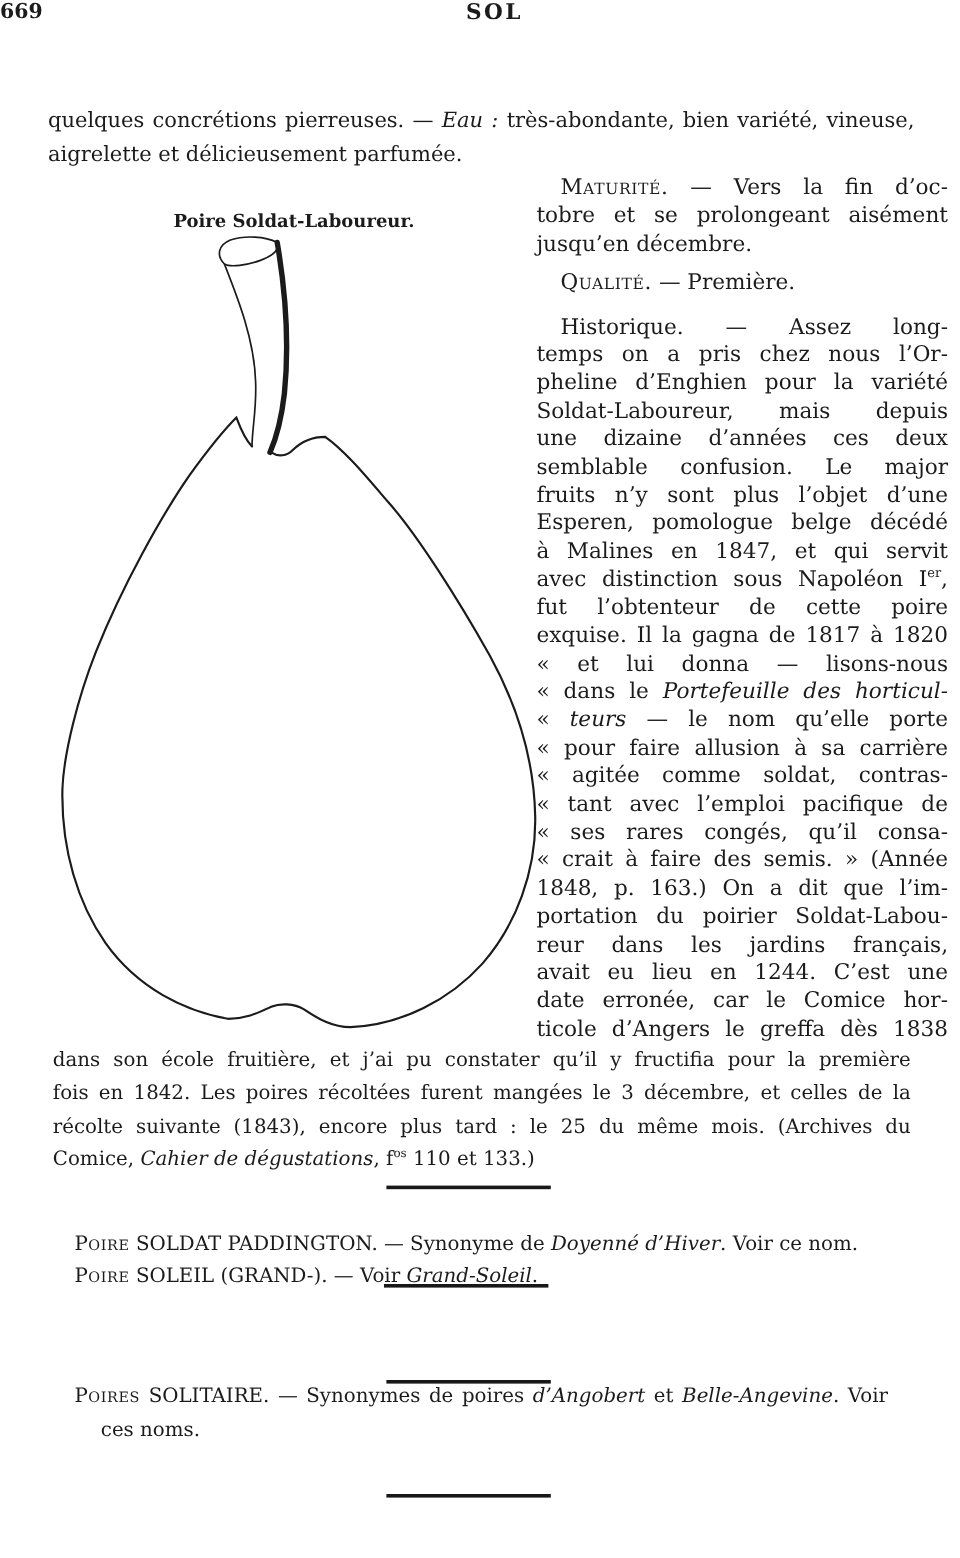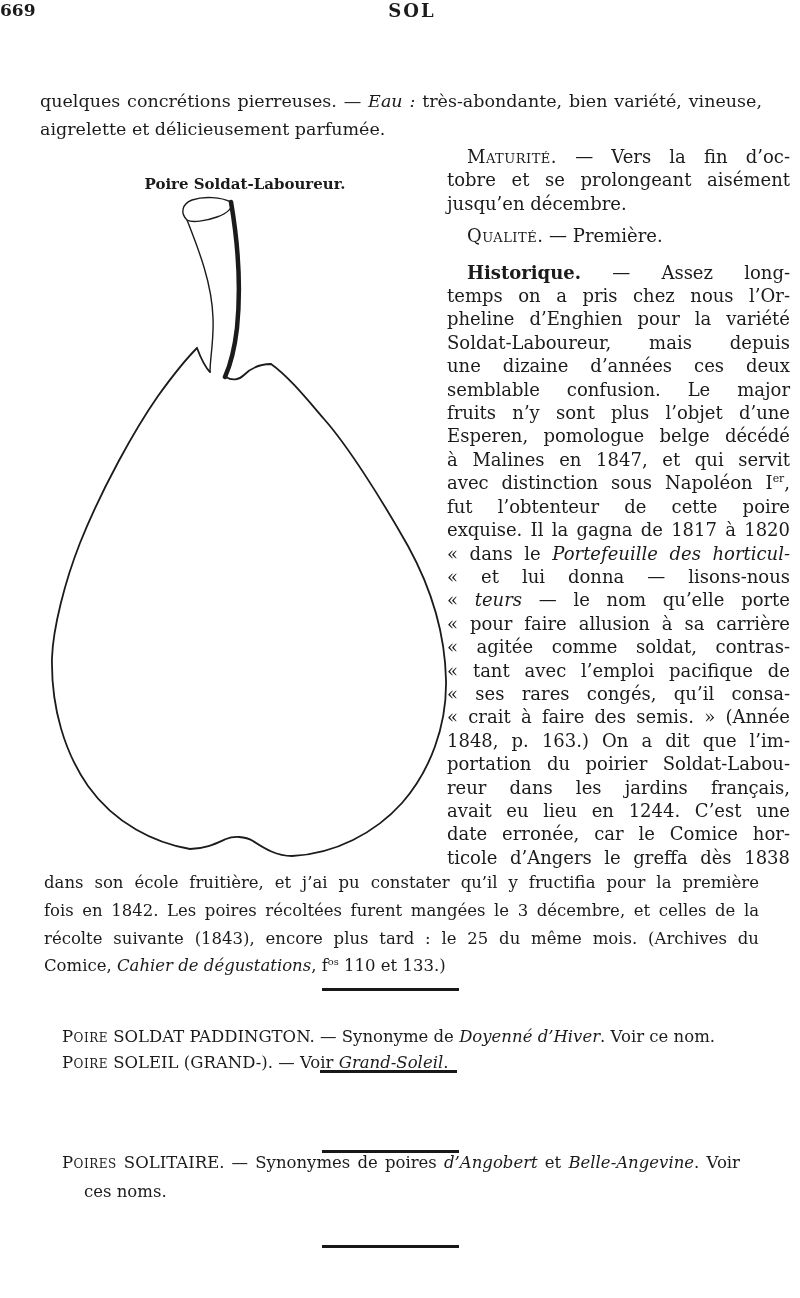--- a/index.html
+++ b/index.html
@@ -59,21 +59,21 @@
     background: #181818;
   }
   .rule-1 { left: 322px; top: 988px; }
   .rule-2 { left: 320px; top: 1070px; }
   .rule-3 { left: 322px; top: 1150px; }
   .rule-4 { left: 322px; top: 1245px; }
 
   .tline { min-height: 1em; }
   .just { text-align: justify; text-align-last: justify; }
   .s-i  { font-style: italic; }
-  .s-b  { font-weight: bold; }
+  .s-b  { font-weight: normal; }
   .s-sc { font-variant: small-caps; letter-spacing: 0.5px; }
   .s-sup { vertical-align: super; font-size: 0.6em; line-height: 0; }
 
   svg path, svg ellipse { fill: none; stroke: #1b1b1b; }
 </style>
 </head>
 <body>
 
 <div class="abs running-head">SOL</div>
 <div class="abs page-number">669</div>
@@ -122,22 +122,22 @@
     <div class="tline just"><span>pheline d’Enghien pour la variété</span></div>
     <div class="tline just"><span>Soldat-Laboureur, mais depuis</span></div>
     <div class="tline just"><span>une dizaine d’années ces deux</span></div>
     <div class="tline just"><span>semblable confusion. Le major</span></div>
     <div class="tline just"><span>fruits n’y sont plus l’objet d’une</span></div>
     <div class="tline just"><span>Esperen, pomologue belge décédé</span></div>
     <div class="tline just"><span>à Malines en 1847, et qui servit</span></div>
     <div class="tline just"><span>avec distinction sous Napoléon I</span><span class="s-sup">er</span><span>,</span></div>
     <div class="tline just"><span>fut l’obtenteur de cette poire</span></div>
     <div class="tline just"><span>exquise. Il la gagna de 1817 à 1820</span></div>
+    <div class="tline just"><span>« et lui donna — lisons-nous</span></div>
     <div class="tline just"><span>« dans le </span><span class="s-i">Portefeuille des horticul-</span></div>
-    <div class="tline just"><span>« et lui donna — lisons-nous</span></div>
     <div class="tline just"><span>« </span><span class="s-i">teurs</span><span> — le nom qu’elle porte</span></div>
     <div class="tline just"><span>« pour faire allusion à sa carrière</span></div>
     <div class="tline just"><span>« agitée comme soldat, contras-</span></div>
     <div class="tline just"><span>« tant avec l’emploi pacifique de</span></div>
     <div class="tline just"><span>« ses rares congés, qu’il consa-</span></div>
     <div class="tline just"><span>« crait à faire des semis. » (Année</span></div>
     <div class="tline just"><span>1848, p. 163.) On a dit que l’im-</span></div>
     <div class="tline just"><span>portation du poirier Soldat-Labou-</span></div>
     <div class="tline just"><span>reur dans les jardins français,</span></div>
     <div class="tline just"><span>avait eu lieu en 1244. C’est une</span></div>

